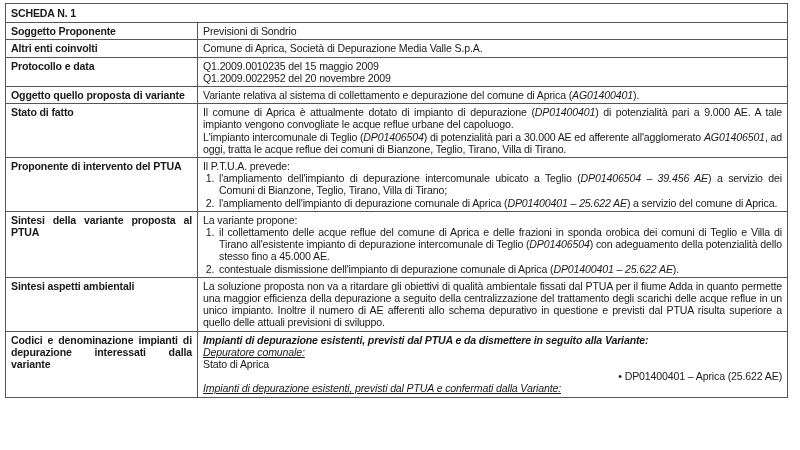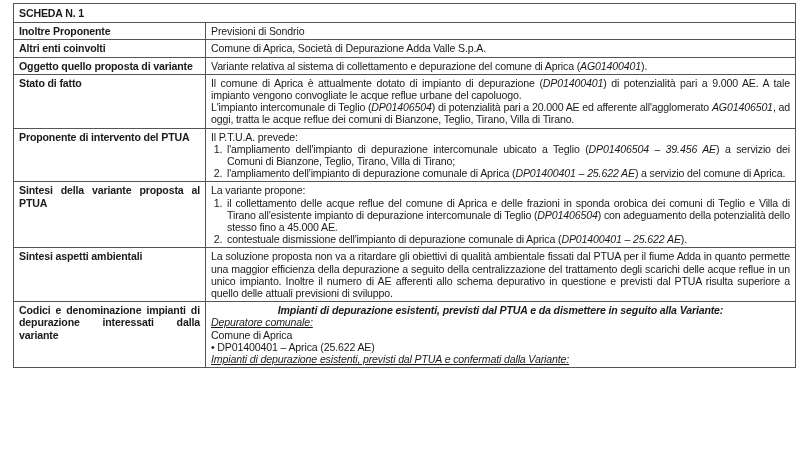--- a/index.html
+++ b/index.html
@@ -17,21 +17,20 @@
     }
     .sheet {
       position: absolute;
       left: 5px;
       top: 3px;
       width: 782px;
       border-collapse: collapse;
       table-layout: fixed;
       font-size: 10.6px;
       line-height: 12.2px;
-      margin-left: 8px;
     }
     .sheet td {
       border: 1px solid #555;
       border-left-width: 1.3px;
       border-right-width: 1.3px;
       vertical-align: top;
       padding: 2px 5px 2px 5px;
       font-stretch: condensed;
       letter-spacing: -0.15px;
     }
@@ -56,58 +55,65 @@
     .val p { margin: 0; }
     .val i { }
     ol.items {
       margin: 0;
       padding: 0 0 0 14px;
     }
     ol.items li {
       padding-left: 2px;
       text-align: justify;
     }
-    .bullet-line { margin: 0; }
-    .bolditalic { font-weight: bold; font-style: italic; text-align: center; }
+    .bullet-line { margin: 0; text-align: right; }
+    .bolditalic { font-weight: bold; font-style: italic; }
     .italic { font-style: italic; text-decoration: underline; }
   </style>
 </head>
 <body>
 
 <table class="sheet">
   <colgroup>
       <col class="c1">
       <col class="c2">
     </colgroup>
   <tbody>
     <tr>
       <td colspan="2" class="title-cell">SCHEDA N. 1</td>
     </tr>
 
     <tr>
-      <td class="label">Inoltre Proponente</td>
+      <td class="label">Soggetto Proponente</td>
       <td class="val">Previsioni di Sondrio</td>
     </tr>
 
     <tr>
       <td class="label">Altri enti coinvolti</td>
-      <td class="val">Comune di Aprica, Società di Depurazione Adda Valle S.p.A.</td>
+      <td class="val">Comune di Aprica, Società di Depurazione Media Valle S.p.A.</td>
     </tr>
 
+    <tr>
+      <td class="label">Protocollo e data</td>
+      <td class="val">
+        <p>Q1.2009.0010235 del 15 maggio 2009</p>
+        <p>Q1.2009.0022952 del 20 novembre 2009</p>
+      </td>
+    </tr>
 
     <tr>
       <td class="label">Oggetto quello proposta di variante</td>
       <td class="val"><span>Variante relativa al sistema di collettamento e depurazione del comune di Aprica (</span><i>AG01400401</i><span>).</span></td>
     </tr>
 
     <tr>
       <td class="label">Stato di fatto</td>
       <td class="val">
         <p><span>Il comune di Aprica è attualmente dotato di impianto di depurazione (</span><i>DP01400401</i><span>) di potenzialità pari a 9.000 AE. A tale impianto vengono convogliate le acque reflue urbane del capoluogo.</span></p>
-        <p><span>L'impianto intercomunale di Teglio (</span><i>DP01406504</i><span>) di potenzialità pari a 20.000 AE ed afferente all'agglomerato </span><i>AG01406501</i><span>, ad oggi, tratta le acque reflue dei comuni di Bianzone, Teglio, Tirano, Villa di Tirano.</span></p>
+        <p><span>L'impianto intercomunale di Teglio (</span><i>DP01406504</i><span>) di potenzialità pari a 30.000 AE ed afferente all'agglomerato </span><i>AG01406501</i><span>, ad oggi, tratta le acque reflue dei comuni di Bianzone, Teglio, Tirano, Villa di Tirano.</span></p>
       </td>
     </tr>
 
     <tr>
       <td class="label">Proponente di intervento del PTUA</td>
       <td class="val">
         <p>Il P.T.U.A. prevede:</p>
         <ol class="items">
           <li><span>l'ampliamento dell'impianto di depurazione intercomunale ubicato a Teglio (</span><i>DP01406504 – 39.456 AE</i><span>) a servizio dei Comuni di Bianzone, Teglio, Tirano, Villa di Tirano;</span></li>
           <li><span>l'ampliamento dell'impianto di depurazione comunale di Aprica (</span><i>DP01400401 – 25.622 AE</i><span>) a servizio del comune di Aprica.</span></li>
@@ -129,19 +135,19 @@
     <tr>
       <td class="label">Sintesi aspetti ambientali</td>
       <td class="val">La soluzione proposta non va a ritardare gli obiettivi di qualità ambientale fissati dal PTUA per il fiume Adda in quanto permette una maggior efficienza della depurazione a seguito della centralizzazione del trattamento degli scarichi delle acque reflue in un unico impianto. Inoltre il numero di AE afferenti allo schema depurativo in questione e previsti dal PTUA risulta superiore a quello delle attuali previsioni di sviluppo.</td>
     </tr>
 
     <tr>
       <td class="label justify">Codici e denominazione impianti di depurazione interessati dalla variante</td>
       <td class="val" style="text-align:left;">
         <p class="bolditalic">Impianti di depurazione esistenti, previsti dal PTUA e da dismettere in seguito alla Variante:</p>
         <p class="italic">Depuratore comunale:</p>
-        <p>Comune di Aprica</p>
+        <p>Stato di Aprica</p>
         <p class="bullet-line">• DP01400401 – Aprica (25.622 AE)</p>
         <p class="italic">Impianti di depurazione esistenti, previsti dal PTUA e confermati dalla Variante:</p>
       </td>
     </tr>
   </tbody>
 </table>
 
 </body></html>

